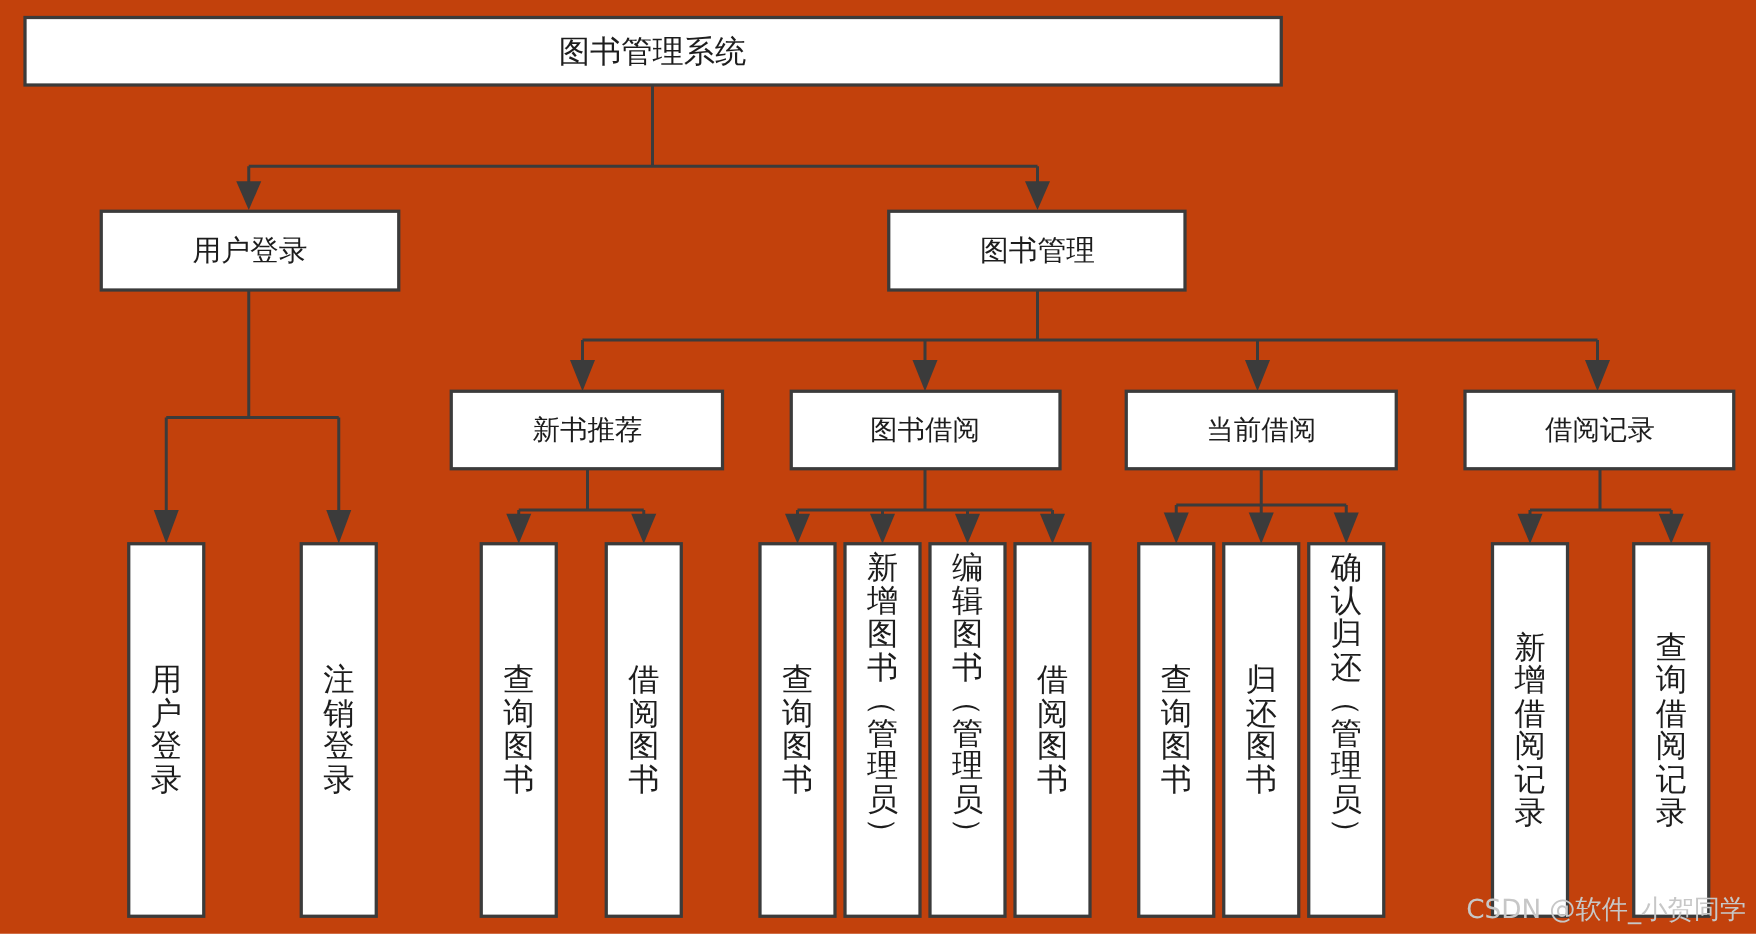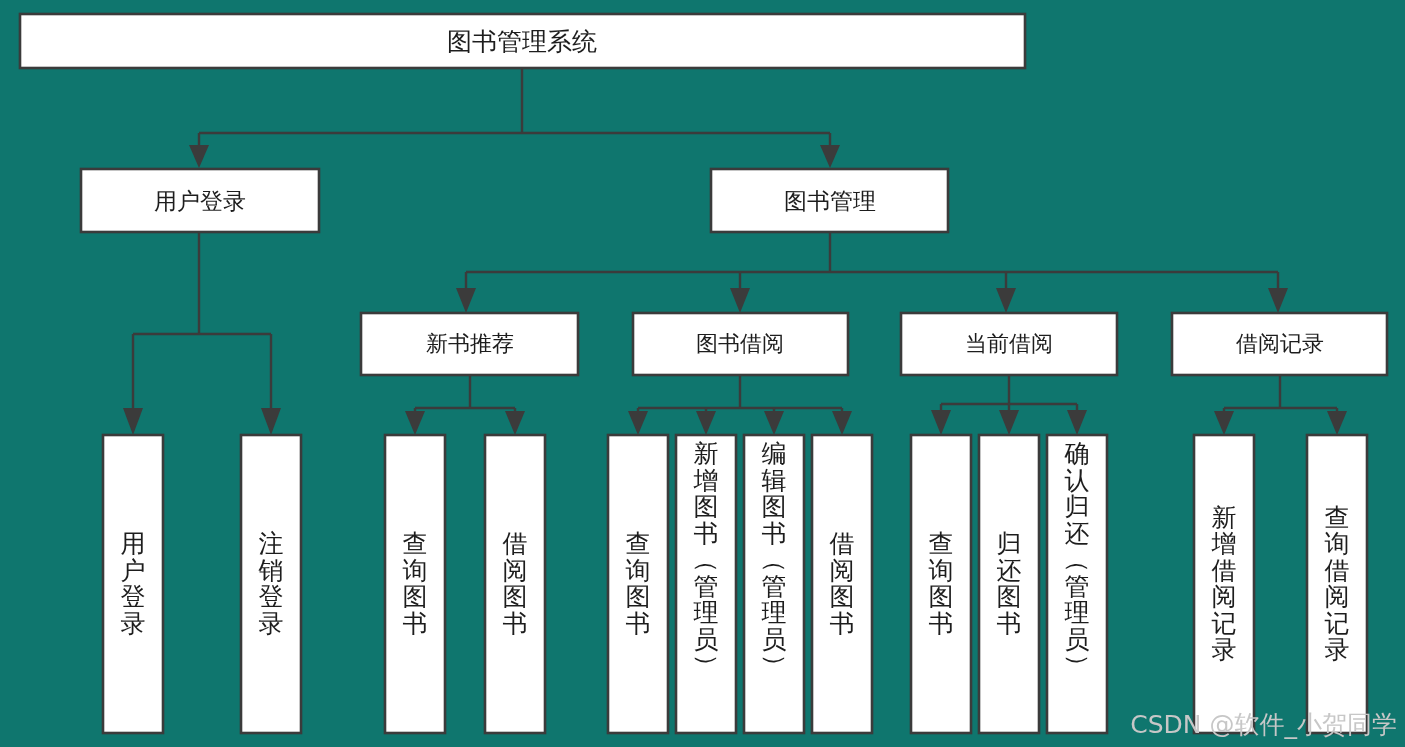--- a/index.html
+++ b/index.html
@@ -10,21 +10,21 @@
   body {
     width: 1405px;
     height: 747px;
     font-family: "DejaVu Sans", "Liberation Sans", sans-serif;
     overflow: hidden;
   }
   #diagram-root {
     position: relative;
     width: 1405px;
     height: 747px;
-    background: #0f766e;
+    background: #c2410c;
   }
   svg.diagram-canvas {
     position: absolute;
     top: 0;
     left: 0;
     width: 1405px;
     height: 747px;
   }
   .node-box {
     fill: #ffffff;
@@ -64,21 +64,21 @@
     line-height: 1.06;
     color: #1d1d1d;
     font-family: "DejaVu Sans", "Liberation Sans", sans-serif;
     text-align: center;
   }
   .vchar.rot { transform: rotate(90deg); display: inline-block; }
   .watermark {
     position: absolute;
     right: 8px;
     bottom: 6px;
-    font-size: 25px;
+    font-size: 21px;
     color: #c7c7c7;
     white-space: nowrap;
     font-family: "DejaVu Sans", "Liberation Sans", sans-serif;
     text-align: right;
   }
 </style>
 </head>
 <body>
 
 <div id="diagram-root">

